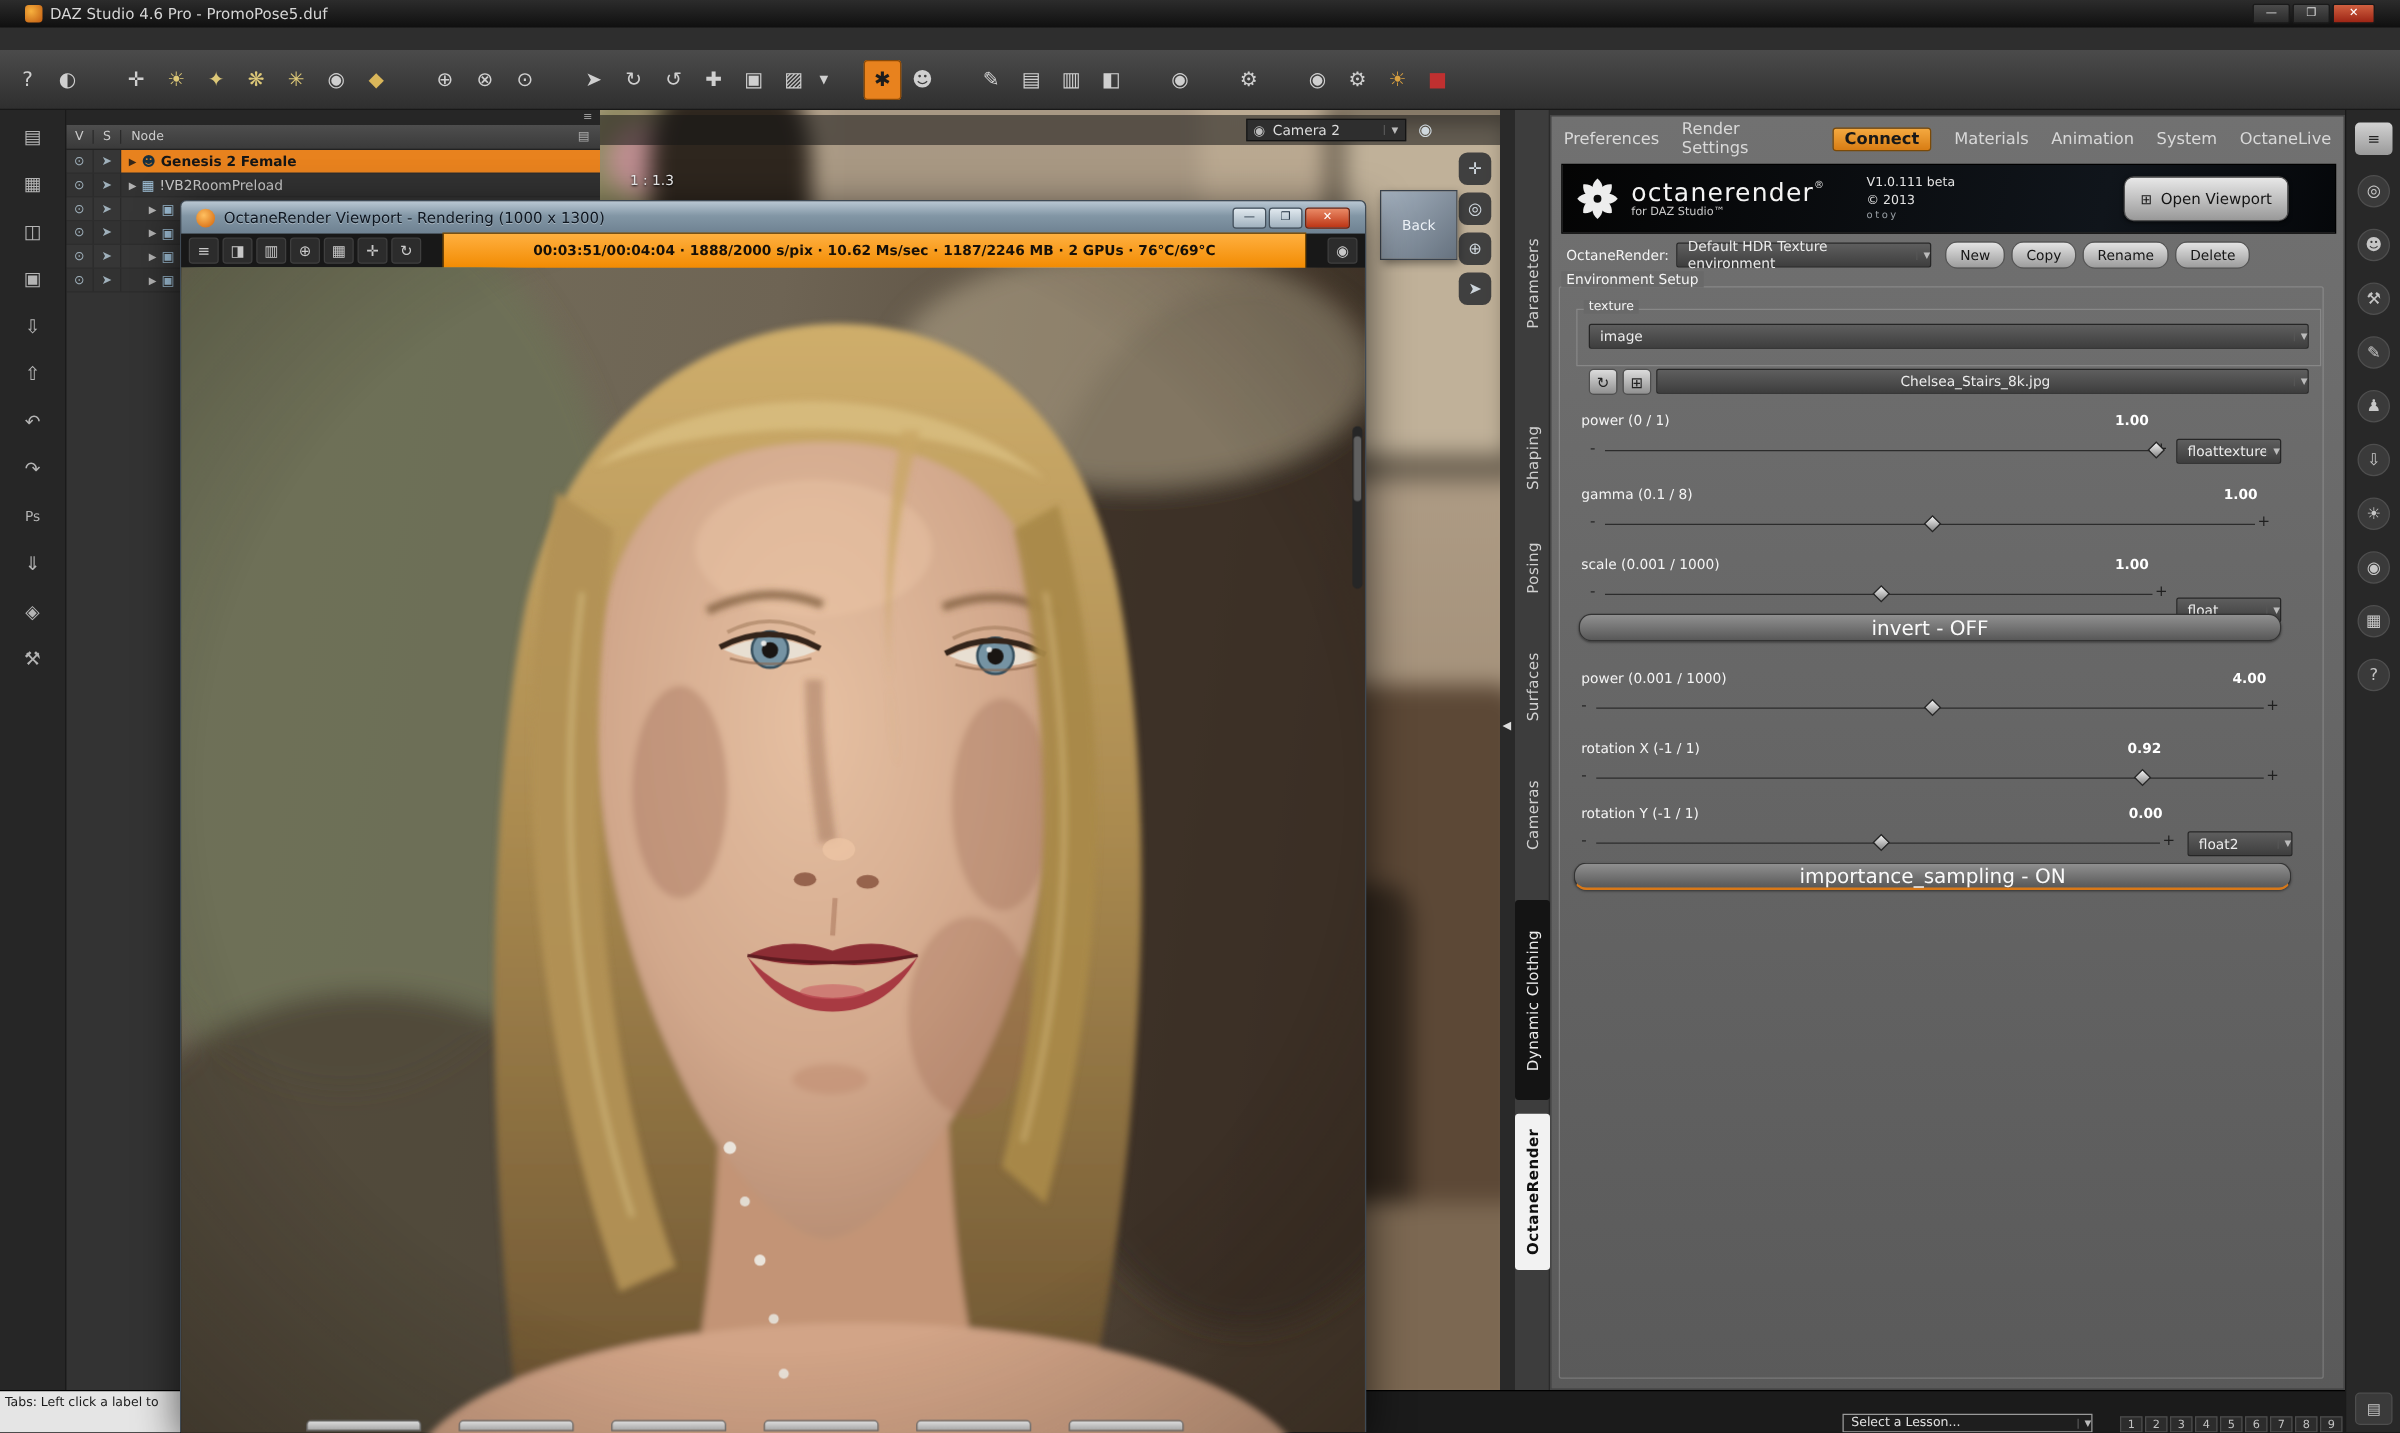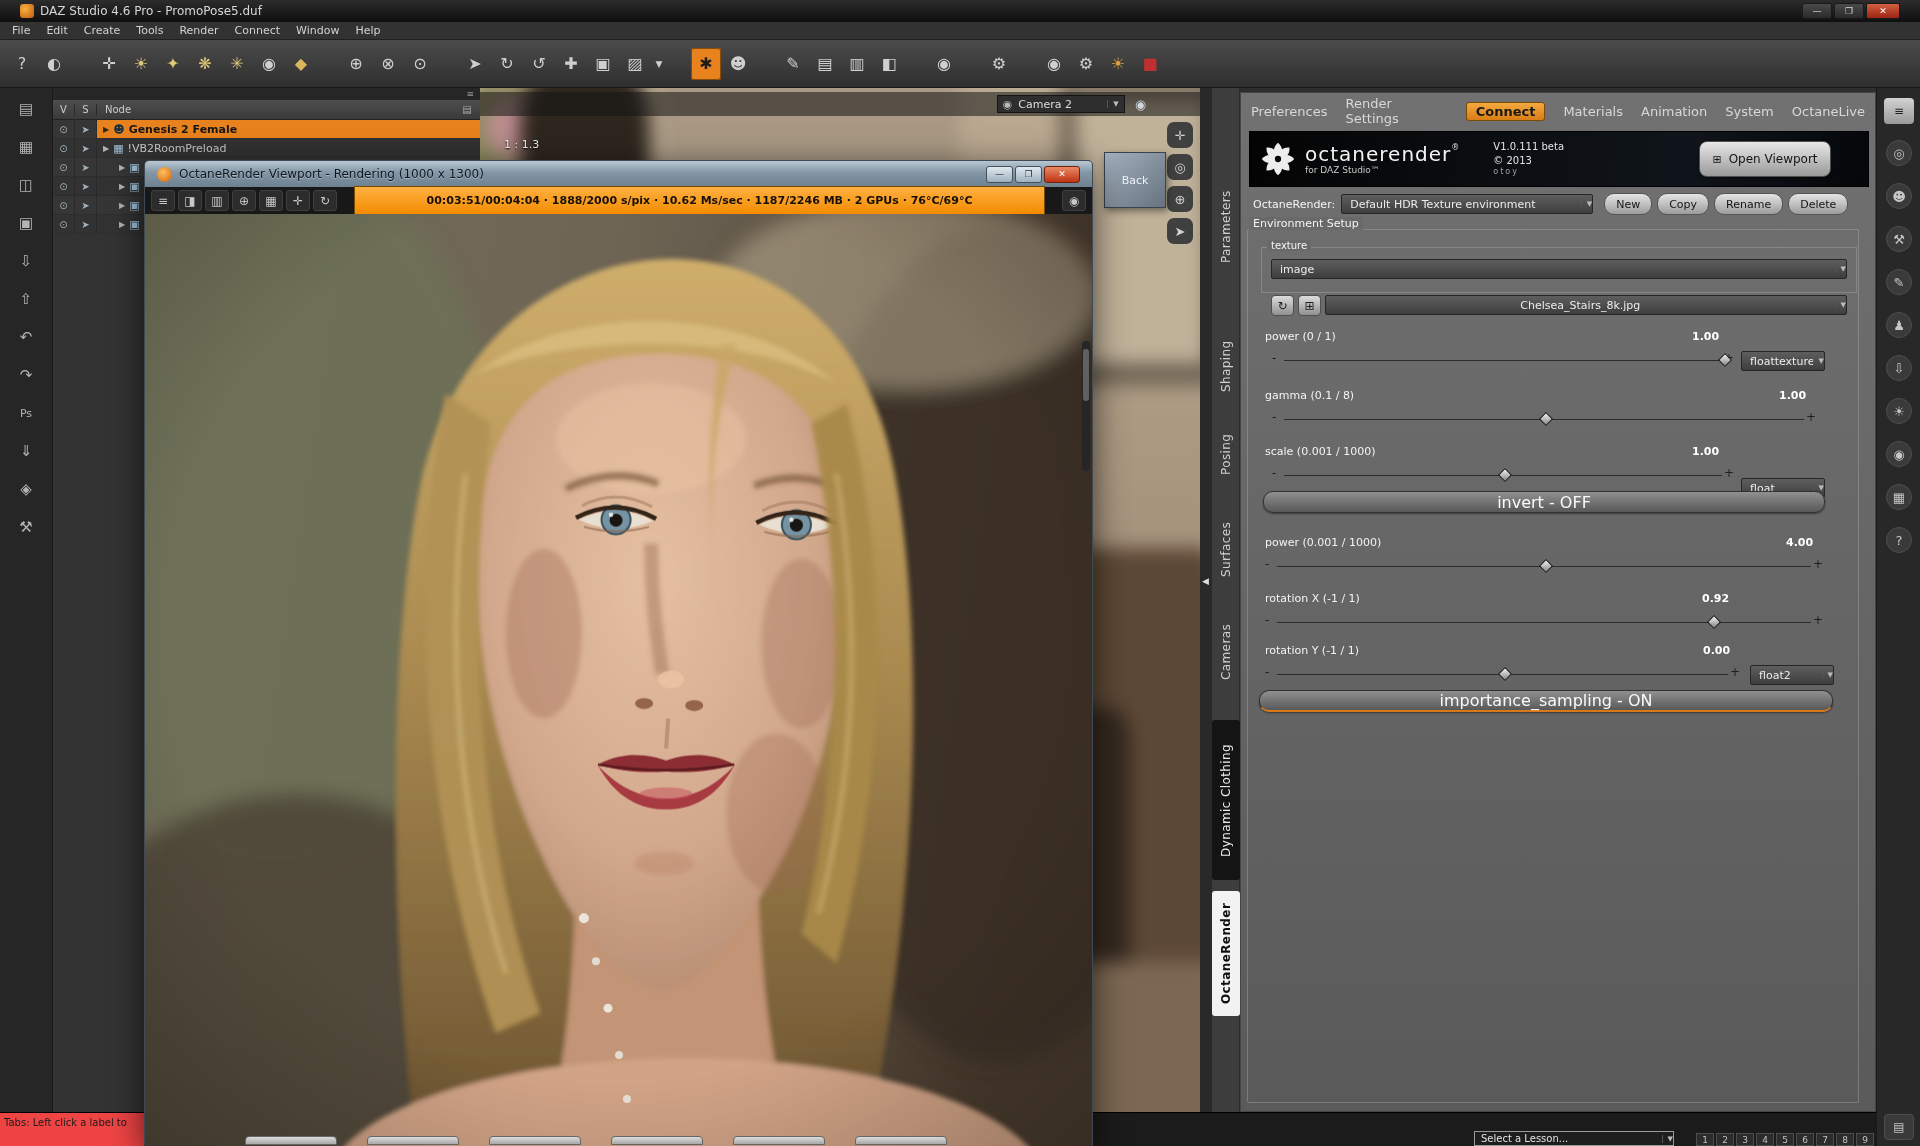--- a/index.html
+++ b/index.html
@@ -98,21 +98,21 @@
   .ver-wrap{margin-left:34px;font-size:10px;color:#e2e2e2;line-height:1.35;text-align:left}
   .otoy{font-size:8px;color:#9aa0a6;letter-spacing:2px}
   .open-vp{position:absolute;right:44px;top:48px;width:132px;height:36px;background:linear-gradient(#e8e8e8,#999);
            border:1px solid #4f4f4f;border-radius:8px;display:flex;align-items:center;justify-content:center;gap:7px;
            font-size:12px;color:#141414;box-shadow:0 1px 3px rgba(0,0,0,.5)}
   .ov-icon{font-size:11px}
   .env-row{position:absolute;left:12px;top:100px;right:12px;height:22px;display:flex;align-items:center;gap:6px;
            font-size:11px;color:#f4f4f4}
   .dd{background:linear-gradient(#5e5e5e,#3e3e3e);border:1px solid #262626;border-radius:2px;height:20px;
       display:flex;align-items:center;font-size:11px;color:#ececec;padding-left:8px}
-  .env-dd{width:252px}
+  .env-dd{width:204px}
   .env-btns{display:flex}
   .env-btn{height:22px;padding:0 11px;background:linear-gradient(#e4e4e4,#9c9c9c);border:1px solid #565656;
            border-radius:10px;font-size:11px;color:#151515;display:flex;align-items:center;margin-left:5px}
   .setup-box{position:absolute;left:6px;top:136px;width:612px;height:874px;border:1px solid rgba(205,205,205,.28);border-radius:2px}
   .legend{position:absolute;font-size:11px;color:#f4f4f4;padding:0 4px;background:#696969}
   .main-legend{left:8px;top:124px}
   .tex-box{position:absolute;left:20px;top:154px;width:596px;height:46px;border:1px solid rgba(205,205,205,.28)}
   .tex-legend{left:26px;top:147px;font-size:10px}
   .tex-dd{position:absolute;left:30px;top:166px;width:576px}
   .mini-btn{position:absolute;width:23px;height:21px;background:linear-gradient(#dcdcdc,#909090);border:1px solid #4f4f4f;
@@ -141,21 +141,21 @@
   .rs-menu{position:absolute;left:7px;top:10px;width:30px;height:26px;background:linear-gradient(#d2d2d2,#9a9a9a);
            border-radius:4px;display:flex;align-items:center;justify-content:center;font-size:12px;color:#222}
   .rs-col{position:absolute;left:9px;top:52px;display:flex;flex-direction:column;gap:17px}
   .rs-btn{width:26px;height:26px;border-radius:13px;background:#3a3a3a;border:1px solid #4e4e4e;color:#c6c6c6;
           display:flex;align-items:center;justify-content:center;font-size:13px}
   .rs-bottom{position:absolute;left:7px;bottom:6px;width:30px;height:26px;background:#3a3a3a;border:1px solid #4e4e4e;
              border-radius:4px;display:flex;align-items:center;justify-content:center;font-size:12px;color:#c6c6c6}
 
   
   .bottom-bar{position:absolute;left:0;top:1112px;right:44px;height:34px;background:#1b1b1b;border-top:1px solid #000;z-index:5}
-  .tabs-hint{position:absolute;left:0;top:0;width:144px;height:34px;background:#ef4444;color:#1c1c1c;font-size:10px;
+  .tabs-hint{position:absolute;left:0;top:0;width:144px;height:34px;background:#e5e5e5;color:#1c1c1c;font-size:10px;
              padding:4px;overflow:hidden;white-space:nowrap}
   .lesson{position:absolute;left:1474px;top:18px;width:200px;height:15px;background:#1e1e1e;border:1px solid #9a9a9a;
           display:flex;align-items:center;font-size:10px;color:#e2e2e2;padding-left:6px}
   .pages{position:absolute;left:1696px;top:20px;display:flex;gap:2px}
   .page{width:18px;height:13px;background:#2c2c2c;border:1px solid #4c4c4c;color:#c2c2c2;font-size:9px;
         display:flex;align-items:center;justify-content:center}
 
   
   .octane-window{position:absolute;left:144px;top:160px;width:949px;height:986px;z-index:50;background:#1d1d1d;
                  border:1px solid #3f4a55;border-radius:5px 5px 0 0;box-shadow:0 8px 34px rgba(0,0,0,.65)}
@@ -188,30 +188,20 @@
   <div class="titlebar">
     <div class="app-icon"></div>
     <span class="title-text">DAZ Studio 4.6 Pro - PromoPose5.duf</span>
     <div class="win-btns">
       <div class="wb">—</div>
       <div class="wb">❐</div>
       <div class="wb close">✕</div>
     </div>
   </div>
 
-  <div class="menubar">
-      <div class="menu-item">File</div>
-      <div class="menu-item">Edit</div>
-      <div class="menu-item">Create</div>
-      <div class="menu-item">Tools</div>
-      <div class="menu-item">Render</div>
-      <div class="menu-item">Connect</div>
-      <div class="menu-item">Window</div>
-      <div class="menu-item">Help</div>
-    </div>
 
   <div class="toolbar">
       <div class="tb-btn">?</div>
       <div class="tb-btn">◐</div>
       <div class="tb-btn gap">✛</div>
       <div class="tb-btn" style="color: rgb(221, 200, 120);">☀</div>
       <div class="tb-btn" style="color: rgb(221, 200, 120);">✦</div>
       <div class="tb-btn" style="color: rgb(221, 200, 120);">❋</div>
       <div class="tb-btn" style="color: rgb(221, 200, 120);">✳</div>
       <div class="tb-btn">◉</div>

